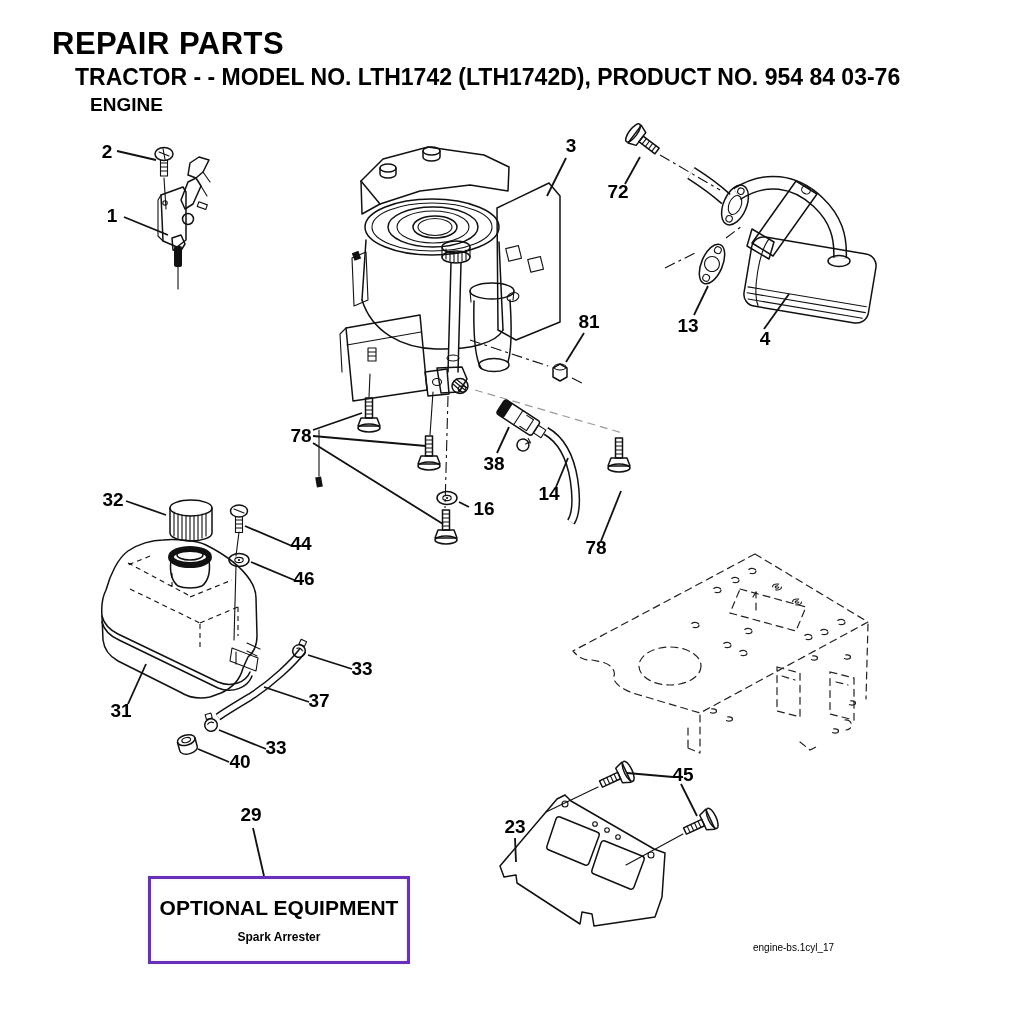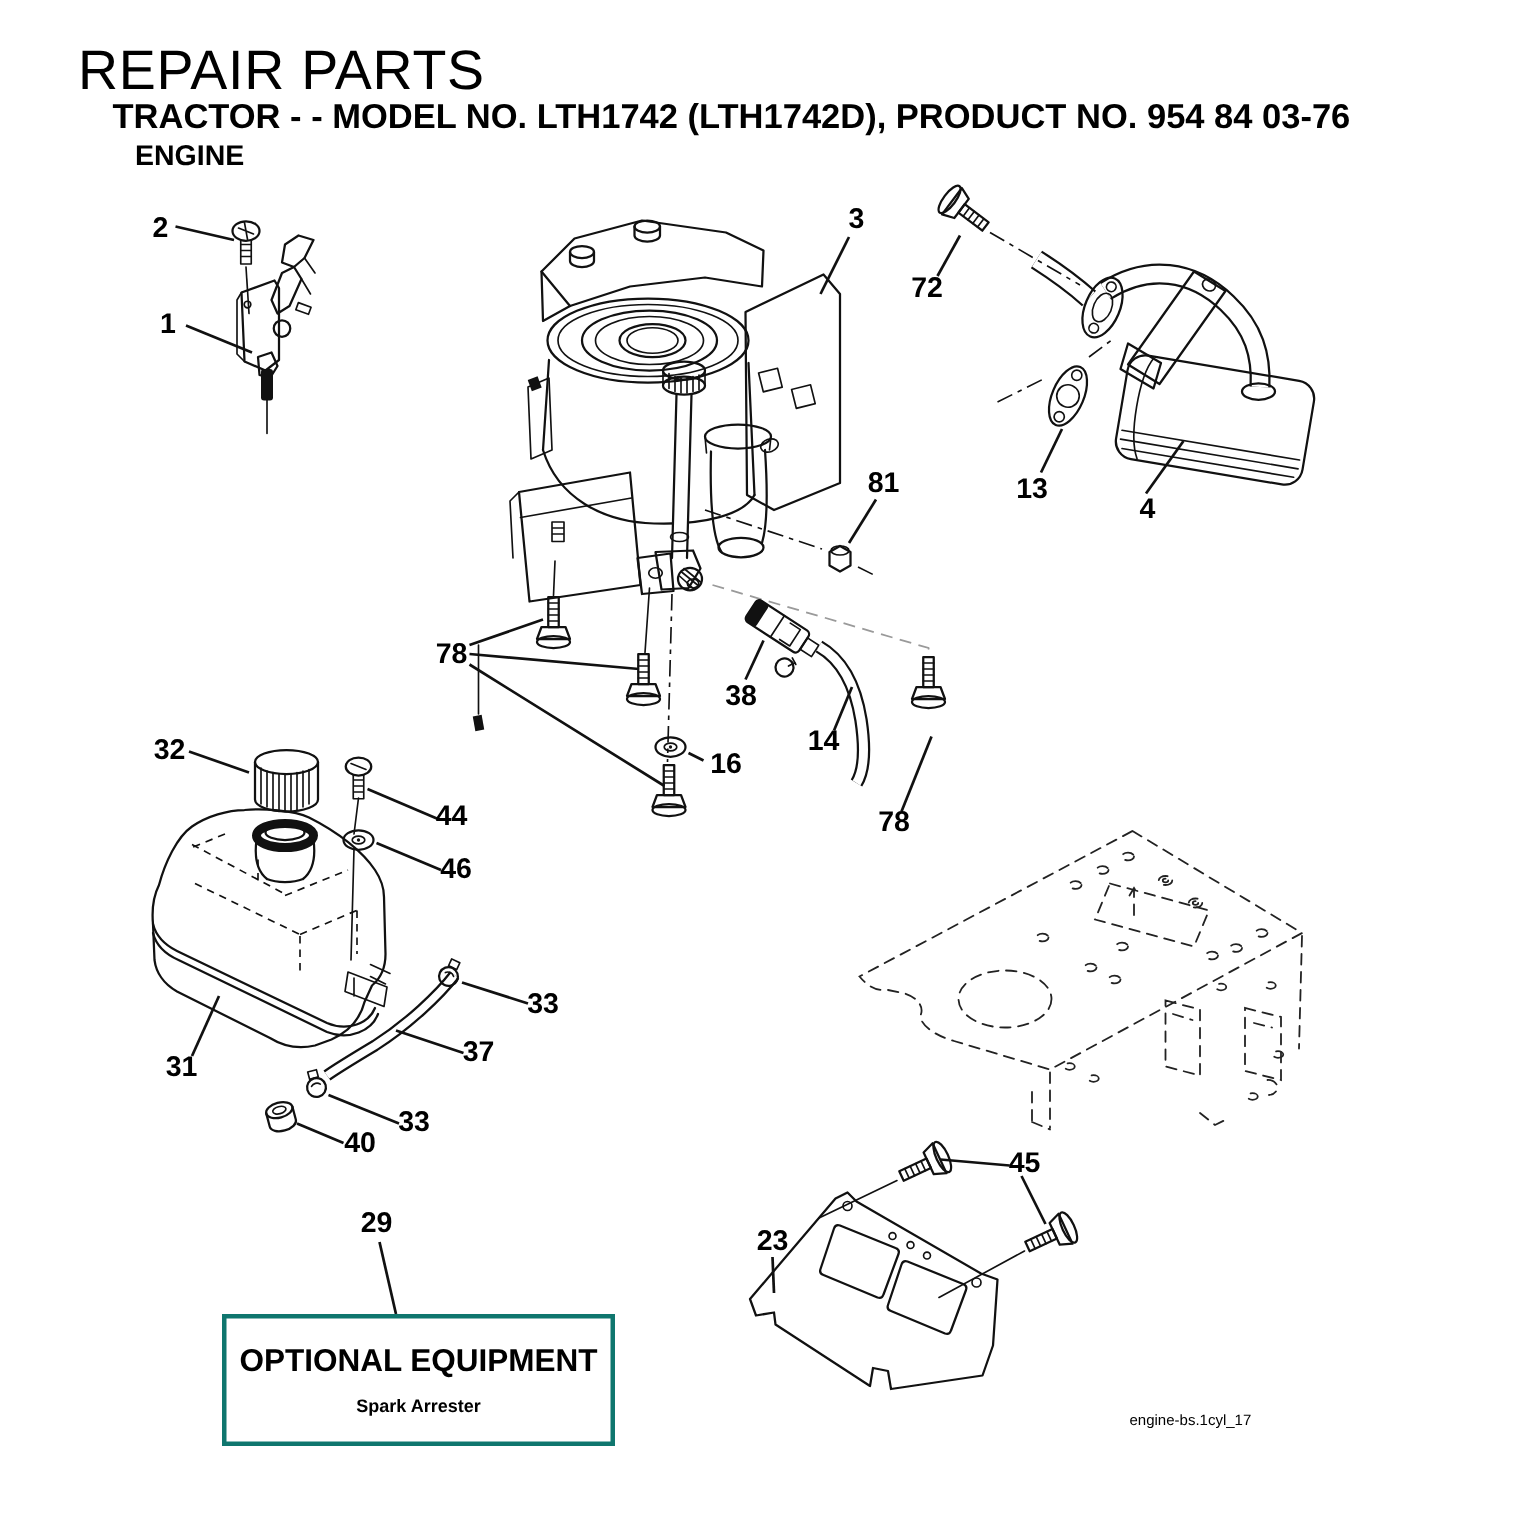--- a/index.html
+++ b/index.html
@@ -1,30 +1,30 @@
 <!DOCTYPE html>
 <html><head>
 <meta charset="utf-8">
 <style>
   html,body{margin:0;padding:0;background:#fff;}
   .page{position:relative;width:1024px;height:1018px;background:#fff;overflow:hidden;
         font-family:"Liberation Sans",sans-serif;color:#000;}
-  .hdr-title{position:absolute;left:52px;top:26px;font-size:37px;font-weight:normal;letter-spacing:.5px;}
+  .hdr-title{position:absolute;left:52px;top:26px;font-size:31px;font-weight:bold;letter-spacing:.5px;}
   .hdr-sub{position:absolute;left:75px;top:64px;font-size:23px;font-weight:bold;white-space:nowrap;}
   .hdr-sec{position:absolute;left:52px;top:94px;font-size:19px;font-weight:bold;margin-left:38px;}
   svg.diagram{position:absolute;left:0;top:0;}
   .art{stroke:#111;fill:none;stroke-width:1.5;stroke-linecap:round;stroke-linejoin:round;}
   .thin{stroke-width:1.1;}
   .lead{stroke:#111;stroke-width:1.8;fill:none;}
   .dd{stroke:#111;stroke-width:1.1;fill:none;stroke-dasharray:11 4 3 4;}
   .gd{stroke:#9a9a9a;stroke-width:1.2;fill:none;stroke-dasharray:8 5;}
   .dash{stroke:#111;stroke-width:1.1;fill:none;stroke-dasharray:5 4;}
   .frame{stroke:#222;stroke-width:1.2;fill:none;stroke-dasharray:7 5;stroke-linecap:round;}
   text.co{font-family:"Liberation Sans",sans-serif;font-size:19px;font-weight:bold;fill:#000;text-anchor:middle;}
-  .opt-box{position:absolute;left:148px;top:876px;width:256px;height:82px;border:3px solid #0f766e;
+  .opt-box{position:absolute;left:148px;top:876px;width:256px;height:82px;border:3px solid #6d28d9;
            display:flex;flex-direction:column;align-items:center;justify-content:center;gap:10px;}
   .opt-box .t1{font-size:21px;font-weight:bold;}
   .opt-box .t2{font-size:12px;font-weight:bold;}
   .foot{position:absolute;left:753px;top:942px;font-size:10px;}
 </style>
 </head>
 <body>
 
 <div class="page">
 

